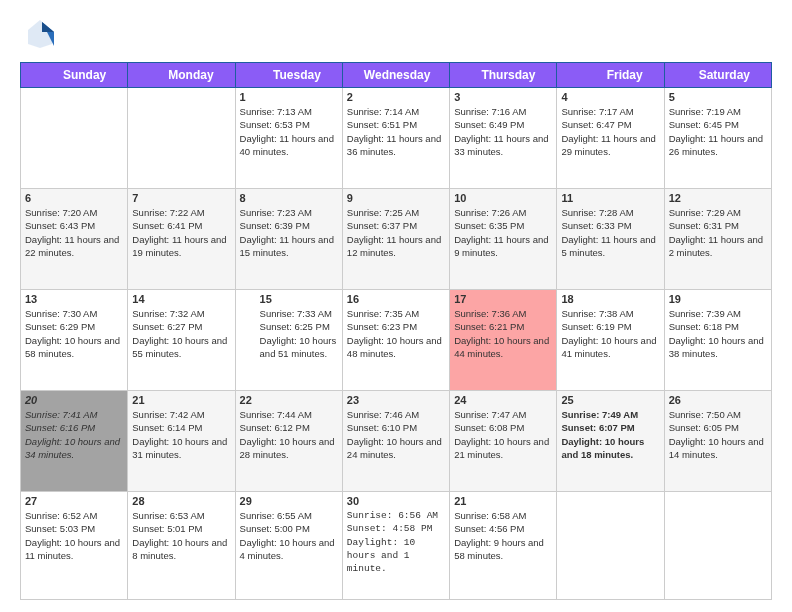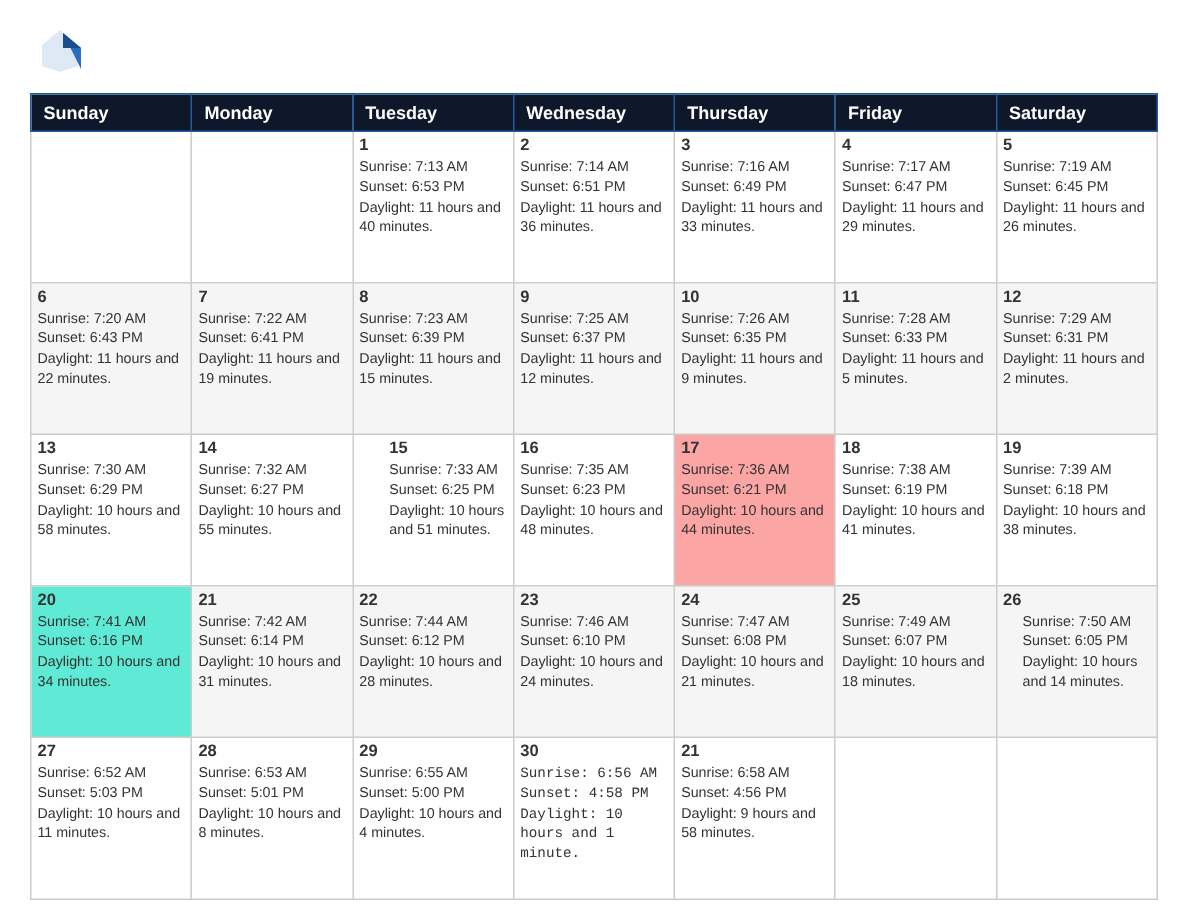--- a/index.html
+++ b/index.html
@@ -61,26 +61,26 @@
       color: #555;
     }
     .calendar {
       flex: 1;
       border: 1px solid #ccc;
       border-collapse: collapse;
       width: 100%;
       table-layout: fixed;
     }
     .calendar th {
-      background: #0f172a;
+      background: #8b5cf6;
       color: #fff;
       font-size: 12px;
       font-weight: bold;
-      padding: 5px 8px;
-      text-align: left;
+      padding: 5px 21px;
+      text-align: right;
       border: 1px solid #1e5da0;
     }
     .calendar td {
       border: 1px solid #ccc;
       vertical-align: top;
       padding: 3px 4px;
       font-size: 9.5px;
       color: #333;
       height: 82px;
     }
@@ -254,21 +254,21 @@
 Daylight: 10 hours and 41 minutes.</div>
           </td>
           <td style="background: rgb(255, 255, 255);">
             <span class="day-number">19</span>
             <div class="day-info" style="white-space: pre-line;">Sunrise: 7:39 AM
 Sunset: 6:18 PM
 Daylight: 10 hours and 38 minutes.</div>
           </td>
         </tr>
         <tr>
-          <td style="background: #5eead4;">
+          <td style="background: #a3a3a3; font-style: italic;">
             <span class="day-number">20</span>
             <div class="day-info" style="white-space: pre-line;">Sunrise: 7:41 AM
 Sunset: 6:16 PM
 Daylight: 10 hours and 34 minutes.</div>
           </td>
           <td style="background: rgb(245, 245, 245);">
             <span class="day-number">21</span>
             <div class="day-info" style="white-space: pre-line;">Sunrise: 7:42 AM
 Sunset: 6:14 PM
 Daylight: 10 hours and 31 minutes.</div>
@@ -286,27 +286,27 @@
 Daylight: 10 hours and 24 minutes.</div>
           </td>
           <td style="background: rgb(245, 245, 245);">
             <span class="day-number">24</span>
             <div class="day-info" style="white-space: pre-line;">Sunrise: 7:47 AM
 Sunset: 6:08 PM
 Daylight: 10 hours and 21 minutes.</div>
           </td>
           <td style="background: rgb(245, 245, 245);">
             <span class="day-number">25</span>
-            <div class="day-info" style="white-space: pre-line;">Sunrise: 7:49 AM
+            <div class="day-info" style="white-space: pre-line; font-weight: bold;">Sunrise: 7:49 AM
 Sunset: 6:07 PM
 Daylight: 10 hours and 18 minutes.</div>
           </td>
           <td style="background: rgb(245, 245, 245);">
             <span class="day-number">26</span>
-            <div class="day-info" style="white-space: pre-line; margin-left: 13px;">Sunrise: 7:50 AM
+            <div class="day-info" style="white-space: pre-line;">Sunrise: 7:50 AM
 Sunset: 6:05 PM
 Daylight: 10 hours and 14 minutes.</div>
           </td>
         </tr>
         <tr>
           <td style="background: rgb(255, 255, 255);">
             <span class="day-number">27</span>
             <div class="day-info" style="white-space: pre-line;">Sunrise: 6:52 AM
 Sunset: 5:03 PM
 Daylight: 10 hours and 11 minutes.</div>

